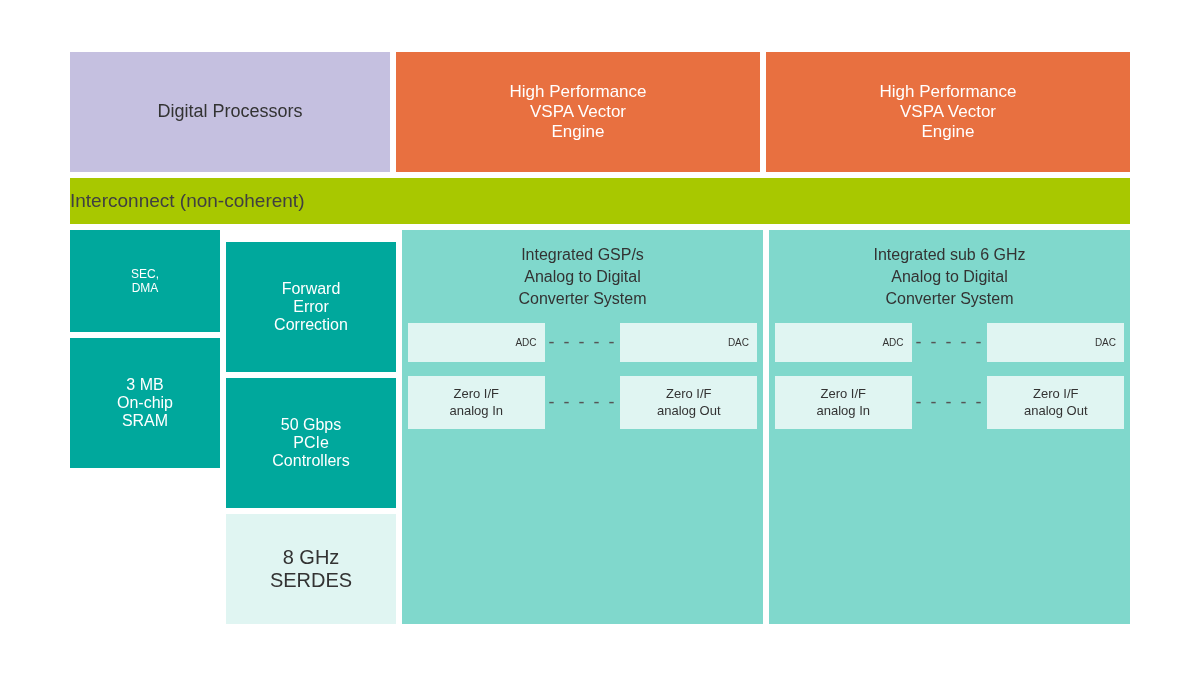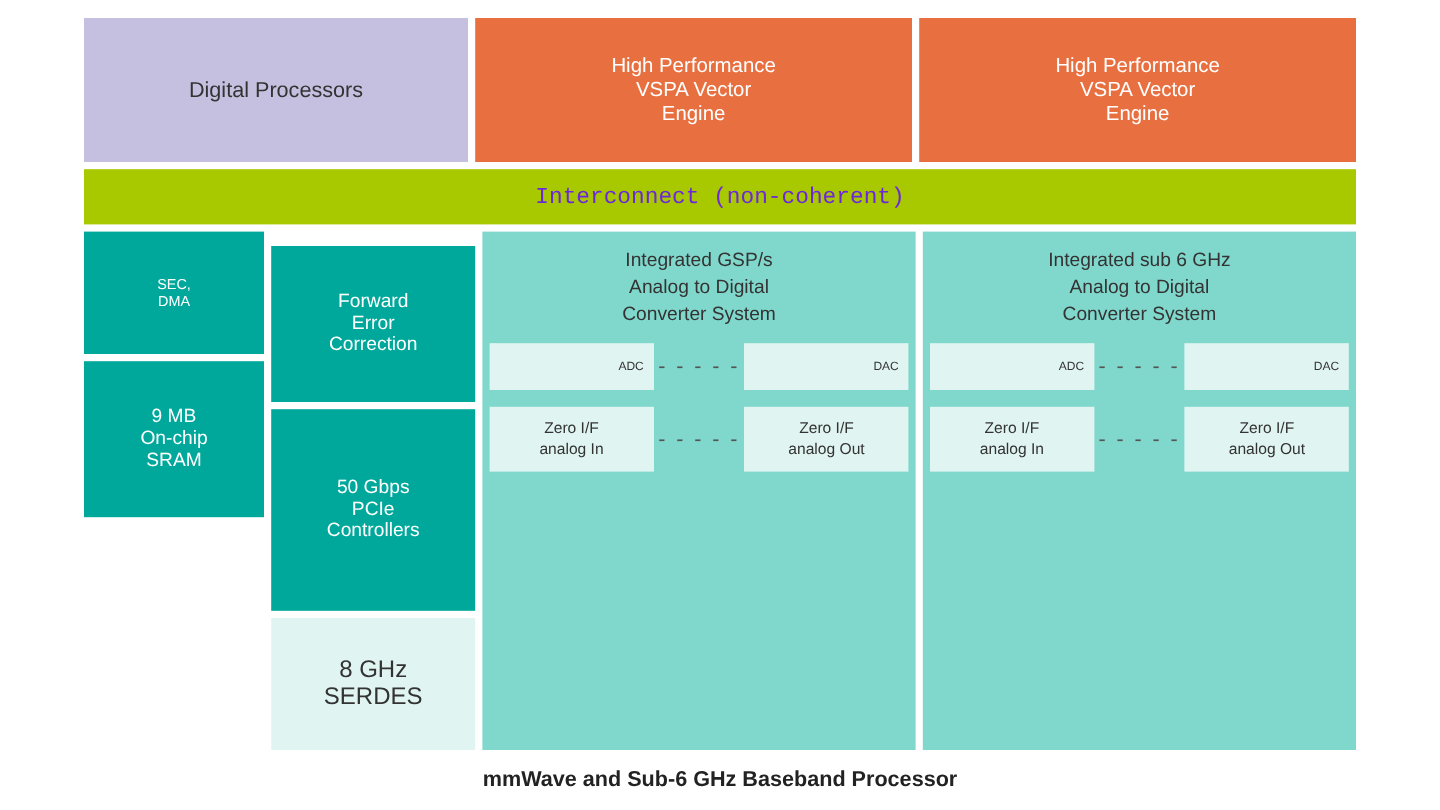--- a/index.html
+++ b/index.html
@@ -51,24 +51,22 @@
       font-size: 17px;
       color: #fff;
       padding: 10px;
     }
     
     .row-interconnect {
       background: #a8c800;
       height: 46px;
       display: flex;
       align-items: center;
-      justify-content: center;
       font-size: 19px;
-      color: #6d28d9;
-      font-family: Liberation Mono, monospace;
+      color: #404040;
     }
     
     .row-main {
       display: grid;
       grid-template-columns: 150px 170px 1fr 1fr;
       gap: 6px;
     }
     
     .col-left {
       display: flex;
@@ -116,21 +114,21 @@
       margin-top: 12px;
     }
     .cell-pcie {
       background: #00a89c;
       color: #fff;
       display: flex;
       align-items: center;
       justify-content: center;
       text-align: center;
       font-size: 16px;
-      height: 168px;
+      height: 130px;
       padding: 8px;
     }
     .cell-serdes {
       background: #e0f5f2;
       color: #333;
       display: flex;
       align-items: center;
       justify-content: center;
       text-align: center;
       font-size: 20px;
@@ -222,21 +220,21 @@
     </div>
 
     <div class="row-main">
 
       <div class="col-left">
         <div class="cell-sec-dma">
           <span style="white-space:pre-line">SEC,
 DMA</span>
         </div>
         <div class="cell-2mb-sram">
-          <span style="white-space:pre-line">9 MB
+          <span style="white-space:pre-line">3 MB
 On-chip
 SRAM</span>
         </div>
       </div>
 
       <div class="col-second">
         <div class="cell-fec">
           <span style="white-space:pre-line">Forward
 Error
 Correction</span>
@@ -304,16 +302,13 @@
           <div class="zero-if-box">
             <span style="white-space:pre-line">Zero I/F
 analog Out</span>
           </div>
         </div>
       </div>
 
     </div>
   </div>
 
-  <div class="caption">
-    <span>mmWave and Sub-6 GHz Baseband Processor</span>
-  </div>
 </div>
 
 </body></html>

